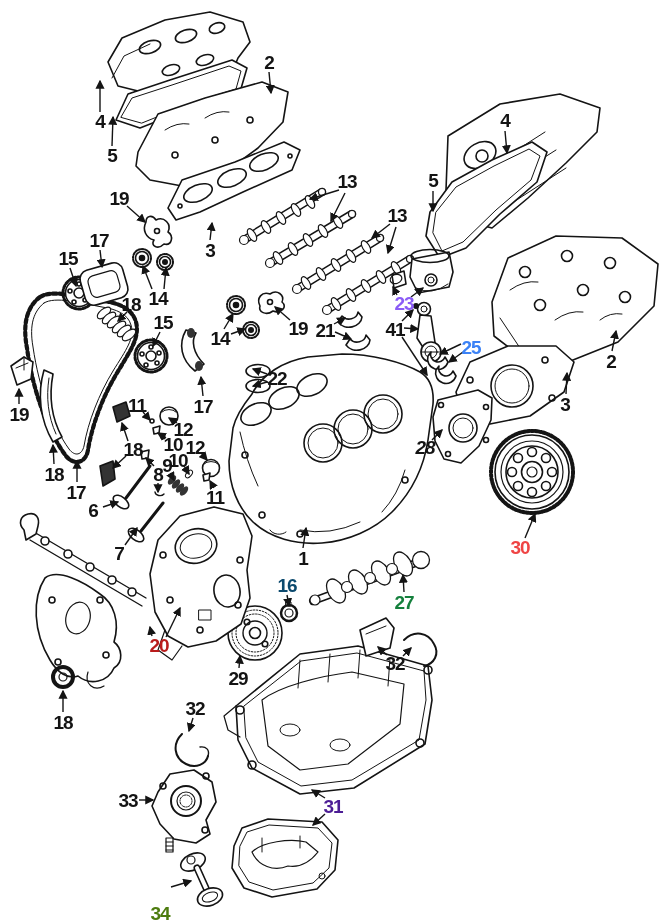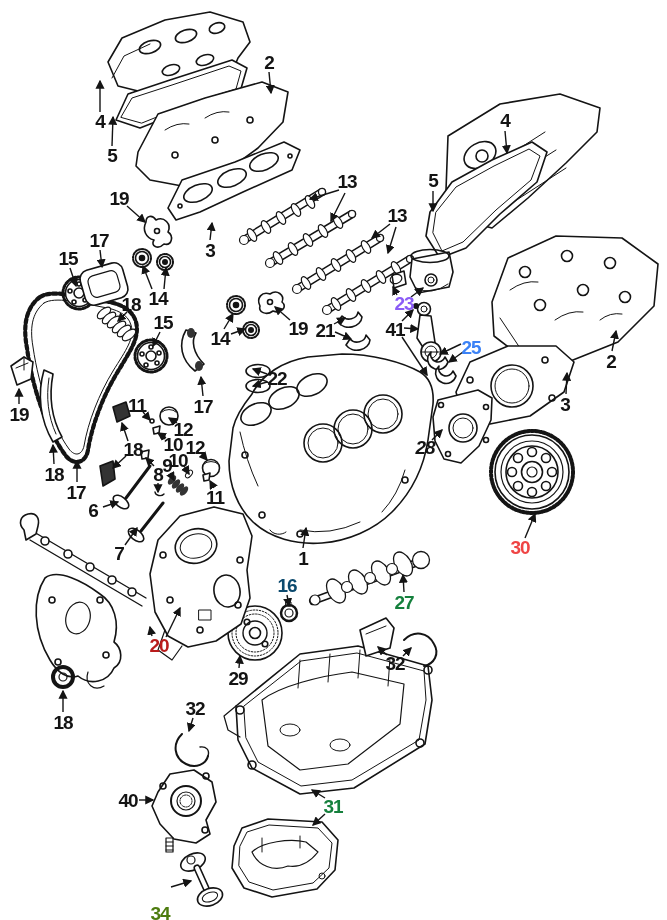--- a/index.html
+++ b/index.html
@@ -552,17 +552,17 @@
       <div class="callout" style="left: 520px; top: 547px; color: #ef4444;">30</div>
       <div class="callout" style="left: 303px; top: 558px; color: rgb(20, 20, 20);">1</div>
       <div class="callout" style="left: 119px; top: 553px; color: rgb(20, 20, 20);">7</div>
       <div class="callout" style="left: 287px; top: 585px; color: #0c4a6e;">16</div>
       <div class="callout" style="left: 404px; top: 602px; color: #15803d;">27</div>
       <div class="callout" style="left: 159px; top: 645px; color: #b91c1c;">20</div>
       <div class="callout" style="left: 395px; top: 663px; color: rgb(20, 20, 20);">32</div>
       <div class="callout" style="left: 238px; top: 678px; color: rgb(20, 20, 20);">29</div>
       <div class="callout" style="left: 195px; top: 708px; color: rgb(20, 20, 20);">32</div>
       <div class="callout" style="left: 63px; top: 722px; color: rgb(20, 20, 20);">18</div>
-      <div class="callout" style="left: 128px; top: 800px; color: rgb(20, 20, 20);">40</div>
-      <div class="callout" style="left: 333px; top: 806px; color: #15803d;">31</div>
+      <div class="callout" style="left: 128px; top: 800px; color: rgb(20, 20, 20);">33</div>
+      <div class="callout" style="left: 333px; top: 806px; color: #4c1d95;">31</div>
       <div class="callout" style="left: 160px; top: 913px; color: #4d7c0f;">34</div>
     </div>
 </div>
 
 </body></html>

